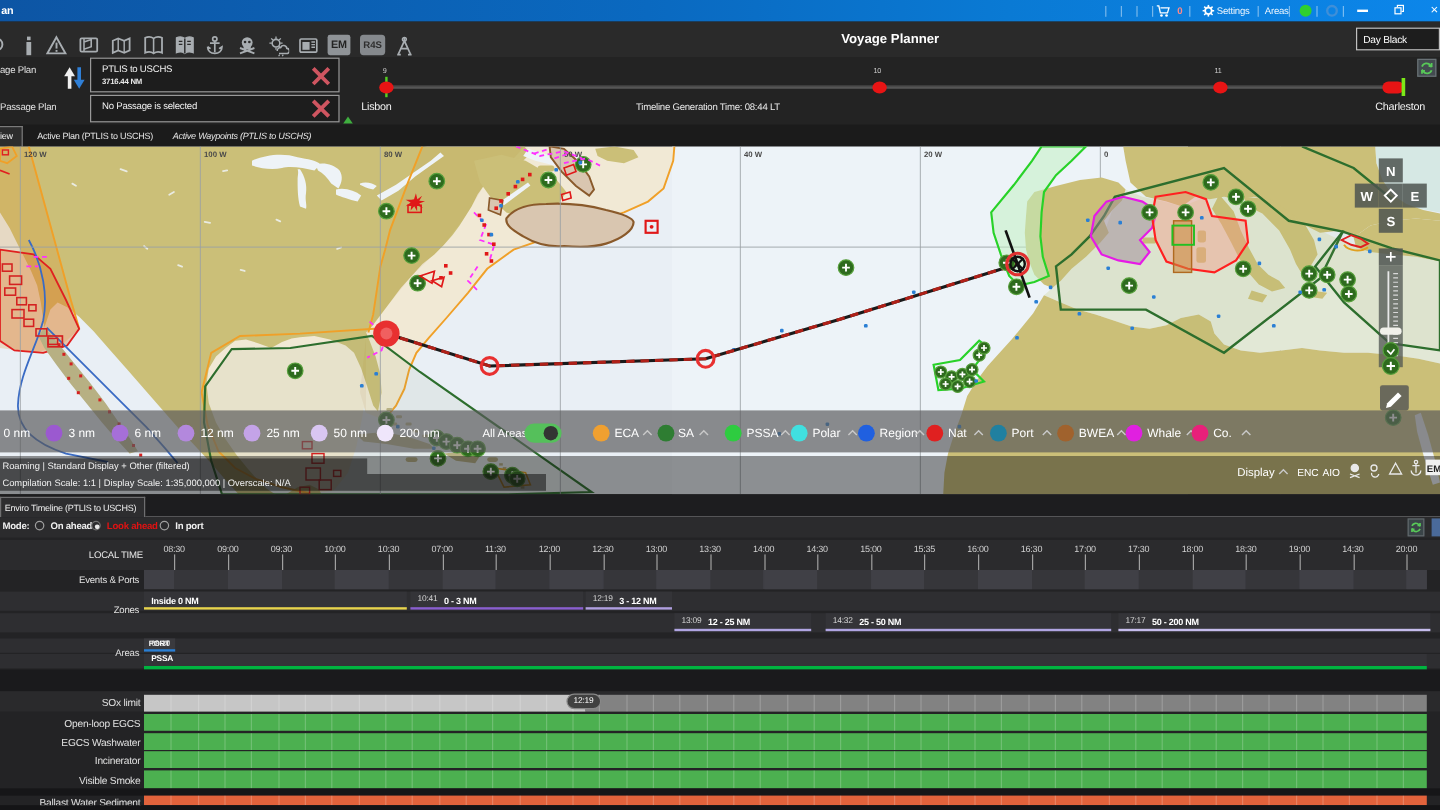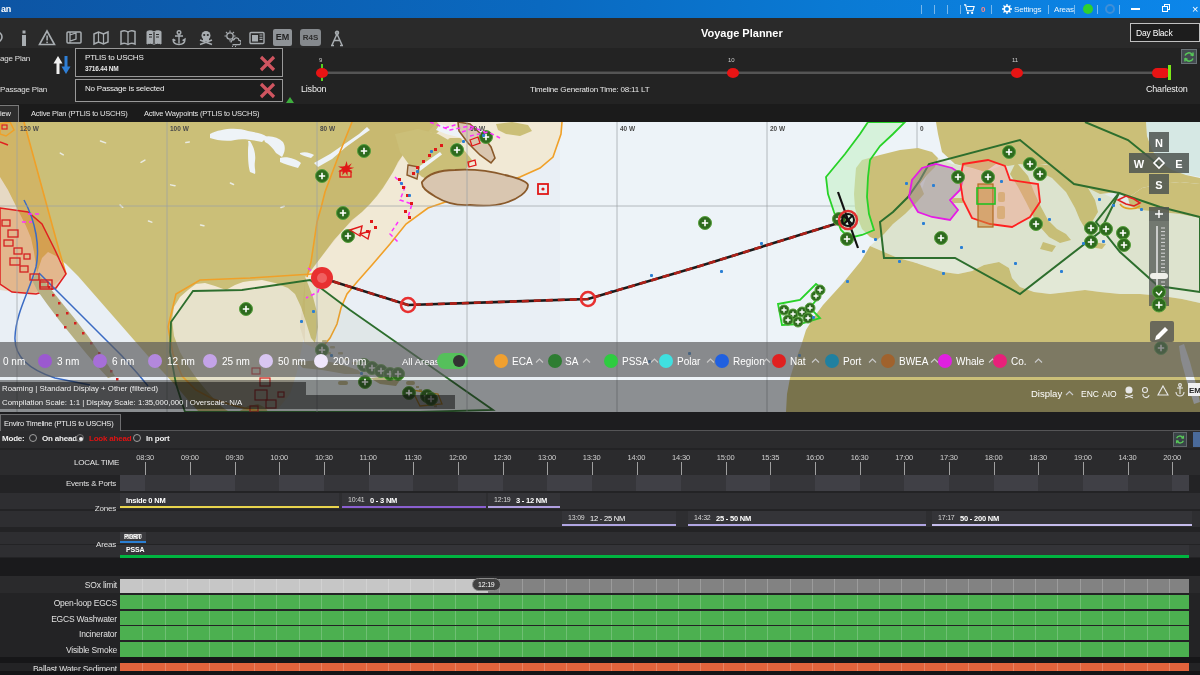--- a/index.html
+++ b/index.html
@@ -126,35 +126,35 @@
 <div class="abs" style="left:321px;top:64px;width:2px;height:17px;background:#55d020;"></div>
 <div class="txt" style="left:319px;top:57px;font-size:6px;color:#cccccc;">9</div>
 <div class="abs" style="left:316px;top:68px;width:12px;height:10px;border-radius:50%;background:#e81414;"></div>
 <div class="txt" style="left:728px;top:57px;font-size:6px;color:#cccccc;">10</div>
 <div class="abs" style="left:727px;top:68px;width:12px;height:10px;border-radius:50%;background:#e81414;"></div>
 <div class="txt" style="left:1012px;top:57px;font-size:6px;color:#cccccc;">11</div>
 <div class="abs" style="left:1011px;top:68px;width:12px;height:10px;border-radius:50%;background:#e81414;"></div>
 <div class="abs" style="left:1152px;top:68px;width:18px;height:10px;border-radius:5px;background:#e81414;"></div>
 <div class="abs" style="left:1168px;top:65px;width:3px;height:15px;background:#7ce818;"></div>
 <div class="txt" style="left:301px;top:84px;font-size:9px;color:#f0f0f0;">Lisbon</div>
-<div class="txt" style="left:530px;top:85px;font-size:8px;color:#e8e8e8;">Timeline Generation Time: 08:11 LT</div>
+<div class="txt" style="left:530px;top:85px;font-size:8px;color:#e8e8e8;">Timeline Generation Time: 08:44 LT</div>
 <div class="txt" style="left:1146px;top:84px;font-size:9px;color:#f0f0f0;">Charleston</div>
 <div class="abs" style="left:1181px;top:49px;width:16px;height:15px;background:#434b50;border:1px solid #6a7276;"></div>
 <svg class="abs" style="left:1183px;top:51px;" width="12" height="12" viewBox="0 0 24 24">
       <path d="M4 9a8 8 0 0114-2l2 3M20 15a8 8 0 01-14 2l-2-3" fill="none" stroke="#58c858" stroke-width="3"></path>
       <path d="M20 3v5h-5M4 21v-5h5" fill="none" stroke="#58c858" stroke-width="3"></path>
     </svg>
 <div class="abs" style="left:1130px;top:23px;width:70px;height:19px;background:#1d1d1d;border:1.5px solid #c0c0c0;"></div>
 <div class="txt" style="left:1136px;top:28px;font-size:8.5px;color:#fff;">Day Black</div>
 <div class="abs" style="left:286px;top:97px;width:0;height:0;border-left:4px solid transparent;border-right:4px solid transparent;border-bottom:6px solid #3fae3f;"></div>
 <div class="abs" style="left:0;top:104px;width:1200px;height:18px;background:#1b1b1b;"></div>
 <div class="abs" style="left:-10px;top:105px;width:29px;height:17px;background:#2d2d2d;border:1px solid #7a7a7a;border-bottom:none;"></div>
 <div class="txt" style="left:0px;top:109px;font-size:7.5px;color:#f0f0f0;">iew</div>
 <div class="txt" style="left:31px;top:109px;font-size:7.5px;color:#e6e6e6;">Active Plan (PTLIS to USCHS)</div>
-<div class="txt" style="left:144px;top:109px;font-size:7.5px;color:#e6e6e6;">Active Waypoints (PTLIS to USCHS)</div>
+<div class="txt" style="left:144px;top:109px;font-size:7.5px;color:#e6e6e6;font-style:italic;">Active Waypoints (PTLIS to USCHS)</div>
 <svg class="abs" style="left:0;top:122px;" width="1200" height="290" viewBox="0 0 1200 290">
       <defs>
 <g id="gp">
           <circle r="6.5" fill="#2e6b1e" stroke="#57a03c" stroke-width="1"></circle>
           <path d="M-3.2 0h6.4M0 -3.2v6.4" stroke="#fff" stroke-width="1.6"></path>
         </g>
 <g id="gps">
           <circle r="5" fill="#2e6b1e" stroke="#57a03c" stroke-width="1"></circle>
           <path d="M-2.5 0h5M0 -2.5v5" stroke="#fff" stroke-width="1.4"></path>
         </g>
@@ -546,21 +546,21 @@
 <div class="txt" style="left:136.3px;top:453px;font-size:7.5px;color:#d0d0d0;">08:30</div>
 <div class="abs" style="left:145.3px;top:462px;width:1px;height:13px;background:#a0a0a0;"></div>
 <div class="txt" style="left:181.0px;top:453px;font-size:7.5px;color:#d0d0d0;">09:00</div>
 <div class="abs" style="left:190.0px;top:462px;width:1px;height:13px;background:#a0a0a0;"></div>
 <div class="txt" style="left:225.6px;top:453px;font-size:7.5px;color:#d0d0d0;">09:30</div>
 <div class="abs" style="left:234.6px;top:462px;width:1px;height:13px;background:#a0a0a0;"></div>
 <div class="txt" style="left:270.2px;top:453px;font-size:7.5px;color:#d0d0d0;">10:00</div>
 <div class="abs" style="left:279.2px;top:462px;width:1px;height:13px;background:#a0a0a0;"></div>
 <div class="txt" style="left:314.9px;top:453px;font-size:7.5px;color:#d0d0d0;">10:30</div>
 <div class="abs" style="left:323.9px;top:462px;width:1px;height:13px;background:#a0a0a0;"></div>
-<div class="txt" style="left:359.6px;top:453px;font-size:7.5px;color:#d0d0d0;">11:00</div>
+<div class="txt" style="left:359.6px;top:453px;font-size:7.5px;color:#d0d0d0;">07:00</div>
 <div class="abs" style="left:368.6px;top:462px;width:1px;height:13px;background:#a0a0a0;"></div>
 <div class="txt" style="left:404.2px;top:453px;font-size:7.5px;color:#d0d0d0;">11:30</div>
 <div class="abs" style="left:413.2px;top:462px;width:1px;height:13px;background:#a0a0a0;"></div>
 <div class="txt" style="left:448.9px;top:453px;font-size:7.5px;color:#d0d0d0;">12:00</div>
 <div class="abs" style="left:457.9px;top:462px;width:1px;height:13px;background:#a0a0a0;"></div>
 <div class="txt" style="left:493.5px;top:453px;font-size:7.5px;color:#d0d0d0;">12:30</div>
 <div class="abs" style="left:502.5px;top:462px;width:1px;height:13px;background:#a0a0a0;"></div>
 <div class="txt" style="left:538.1px;top:453px;font-size:7.5px;color:#d0d0d0;">13:00</div>
 <div class="abs" style="left:547.1px;top:462px;width:1px;height:13px;background:#a0a0a0;"></div>
 <div class="txt" style="left:582.8px;top:453px;font-size:7.5px;color:#d0d0d0;">13:30</div>
@@ -627,21 +627,21 @@
 <div class="abs" style="left:342px;top:506px;width:144px;height:2px;background:#8a5fd0;"></div>
 <div class="txt" style="left:348px;top:496px;font-size:7px;color:#d8d8d8;">10:41</div>
 <div class="txt" style="left:370px;top:496px;font-size:7.5px;font-weight:bold;color:#fff;">0 - 3 NM</div>
 <div class="abs" style="left:488px;top:493px;width:72px;height:14px;background:#343438;"></div>
 <div class="abs" style="left:488px;top:506px;width:72px;height:2px;background:#b09fe0;"></div>
 <div class="txt" style="left:494px;top:496px;font-size:7px;color:#d8d8d8;">12:19</div>
 <div class="txt" style="left:516px;top:496px;font-size:7.5px;font-weight:bold;color:#fff;">3 - 12 NM</div>
 <div class="abs" style="left:562px;top:511px;width:114px;height:14px;background:#343438;"></div>
 <div class="abs" style="left:562px;top:524px;width:114px;height:2px;background:#b0a5e2;"></div>
 <div class="txt" style="left:568px;top:514px;font-size:7px;color:#d8d8d8;">13:09</div>
-<div class="txt" style="left:590px;top:514px;font-size:7.5px;font-weight:normal;color:#fff;">12 - 25 NM</div>
+<div class="txt" style="left:590px;top:514px;font-size:7.5px;font-weight:bold;color:#fff;">12 - 25 NM</div>
 <div class="abs" style="left:688px;top:511px;width:238px;height:14px;background:#343438;"></div>
 <div class="abs" style="left:688px;top:524px;width:238px;height:2px;background:#b0a5e2;"></div>
 <div class="txt" style="left:694px;top:514px;font-size:7px;color:#d8d8d8;">14:32</div>
 <div class="txt" style="left:716px;top:514px;font-size:7.5px;font-weight:bold;color:#fff;">25 - 50 NM</div>
 <div class="abs" style="left:932px;top:511px;width:260px;height:14px;background:#343438;"></div>
 <div class="abs" style="left:932px;top:524px;width:260px;height:2px;background:#c5bcec;"></div>
 <div class="txt" style="left:938px;top:514px;font-size:7px;color:#d8d8d8;">17:17</div>
 <div class="txt" style="left:960px;top:514px;font-size:7.5px;font-weight:bold;color:#fff;">50 - 200 NM</div>
 <div class="abs" style="left:0;top:532px;width:1200px;height:12px;background:#2e2e31;"></div>
 <div class="abs" style="left:0;top:545px;width:1200px;height:12px;background:#2e2e31;"></div>

